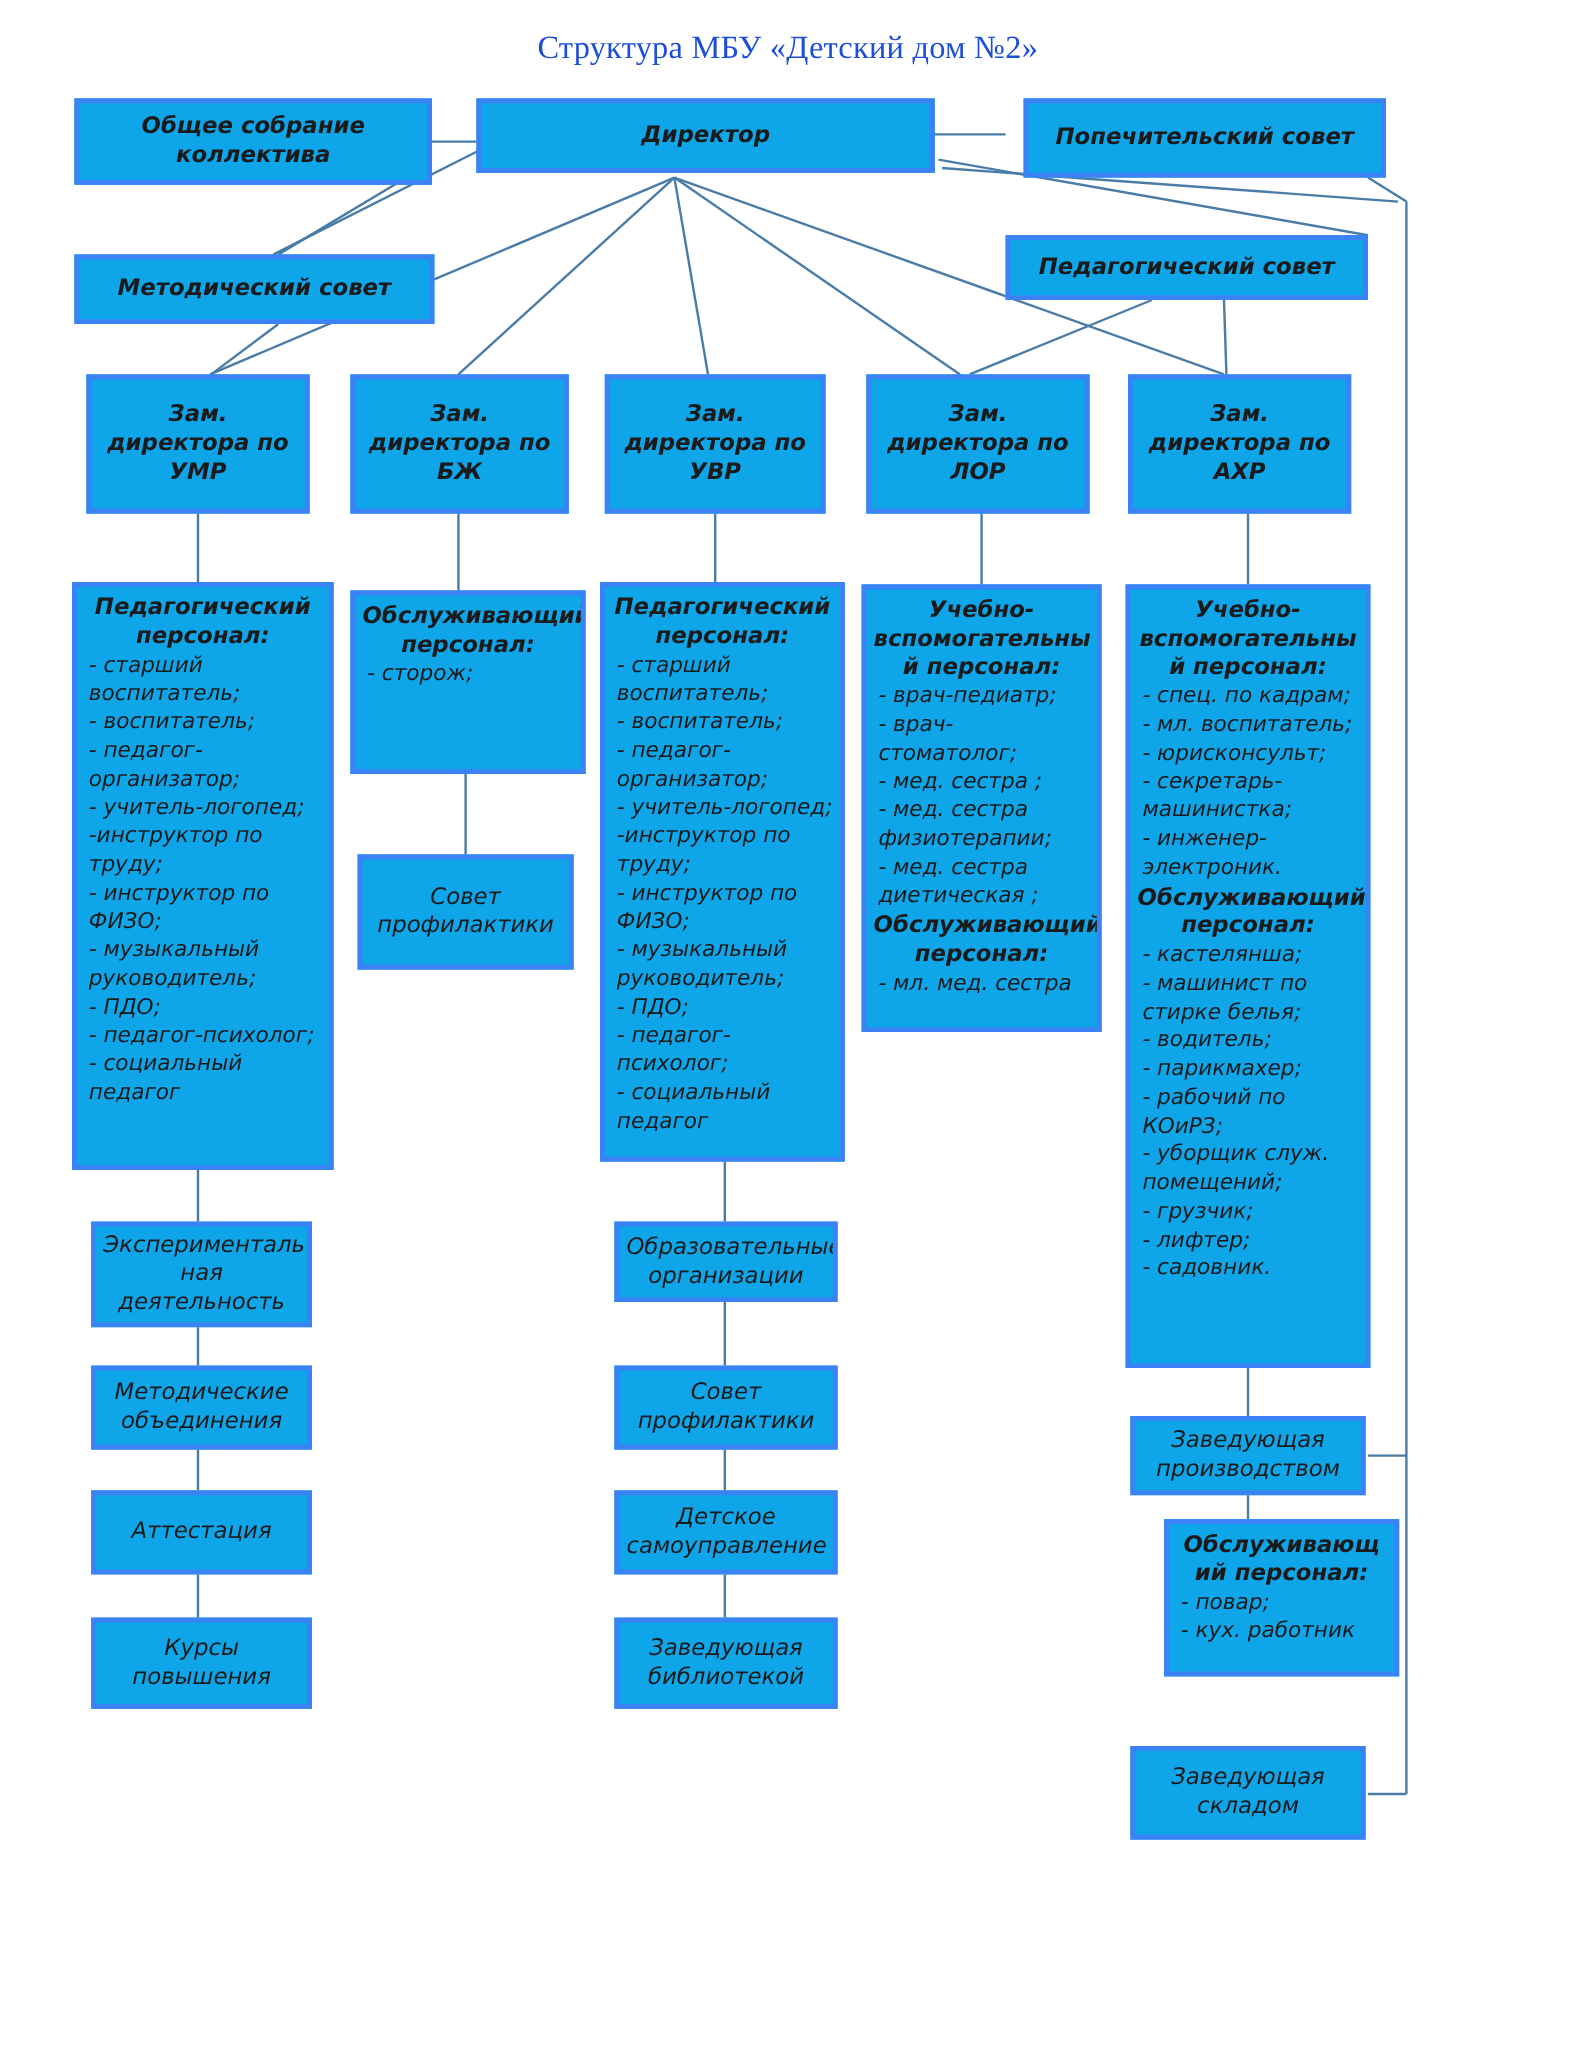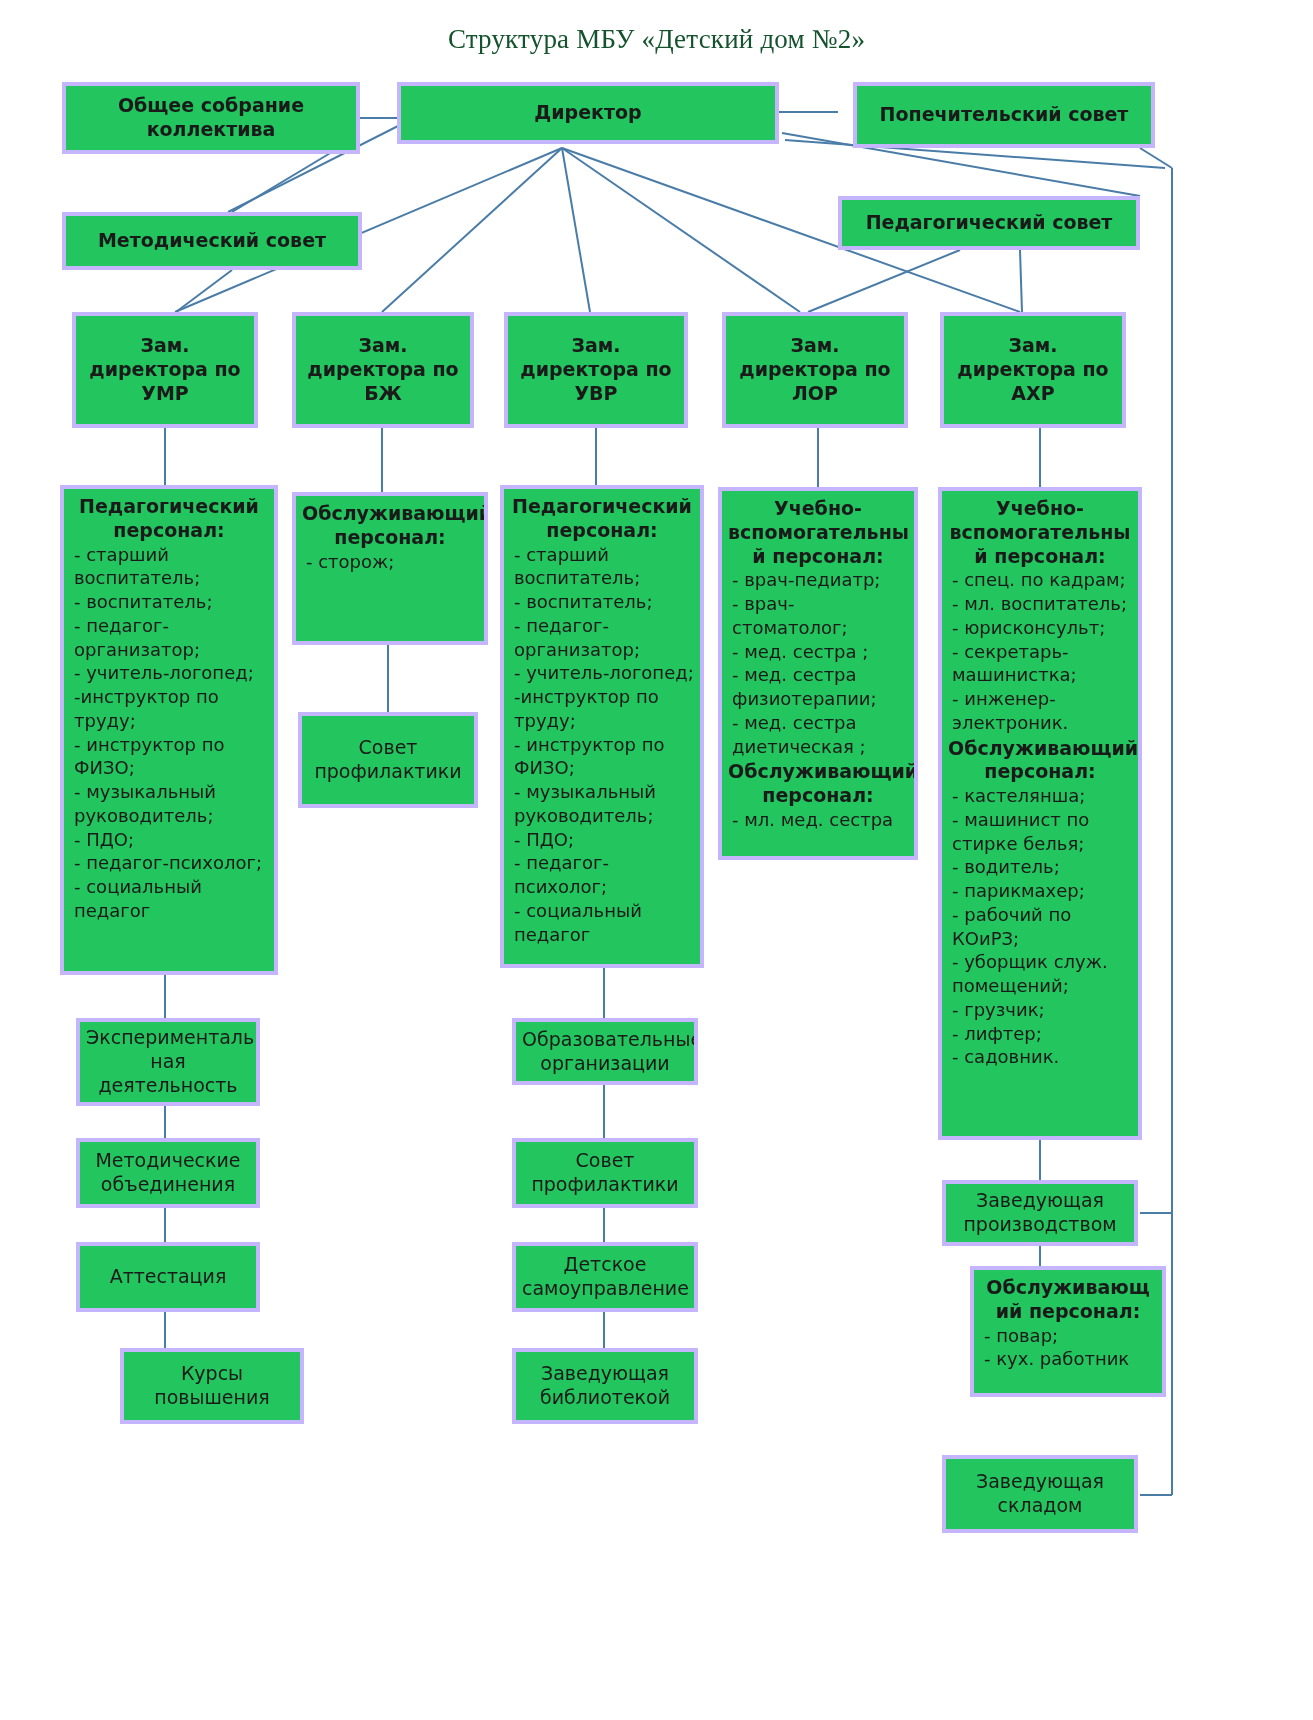--- a/index.html
+++ b/index.html
@@ -23,45 +23,46 @@
 
   
   .chart-title {
     position: absolute;
     top: 24px;
     left: 0;
     width: 1313px;
     text-align: center;
     font-family: "Liberation Serif", "DejaVu Serif", serif;
     font-size: 27px;
-    color: #14532d;
+    color: #1d4ed8;
     letter-spacing: 0.2px;
   }
 
   
   #links {
     position: absolute;
     top: 0;
     left: 0;
     width: 1313px;
     height: 1720px;
     z-index: 1;
   }
 
   
   .node {
     position: absolute;
     box-sizing: border-box;
-    background: #22c55e;
-    border: 3px solid #c4b5fd;
+    background: #0ea5e9;
+    border: 3px solid #3b82f6;
     z-index: 3;
     display: flex;
     flex-direction: column;
     justify-content: center;
     overflow: hidden;
+    font-style: italic;
   }
   .node.thick { border-width: 4px; }
 
   .node .ttl {
     text-align: center;
     font-weight: bold;
     font-size: 19px;
     line-height: 1.25;
     padding: 0 6px;
   }
@@ -296,21 +297,21 @@
   </div>
 
   <div class="node thick" style="left:76px; top:1138px; width:184px; height:70px;justify-content:center;">
     <div class="ttl reg">Методические<br>объединения</div>
   </div>
 
   <div class="node thick" style="left:76px; top:1242px; width:184px; height:70px;">
     <div class="ttl reg">Аттестация</div>
   </div>
 
-  <div class="node thick" style="left:76px; top:1348px; width:184px; height:76px;margin-left:44px;">
+  <div class="node thick" style="left:76px; top:1348px; width:184px; height:76px;">
     <div class="ttl reg">Курсы<br>повышения</div>
   </div>
 
   <div class="node thick" style="left:512px; top:1018px; width:186px; height:67px;">
     <div class="ttl reg">Образовательные<br>организации</div>
   </div>
 
   <div class="node thick" style="left:512px; top:1138px; width:186px; height:70px;">
     <div class="ttl reg">Совет<br>профилактики</div>
   </div>

